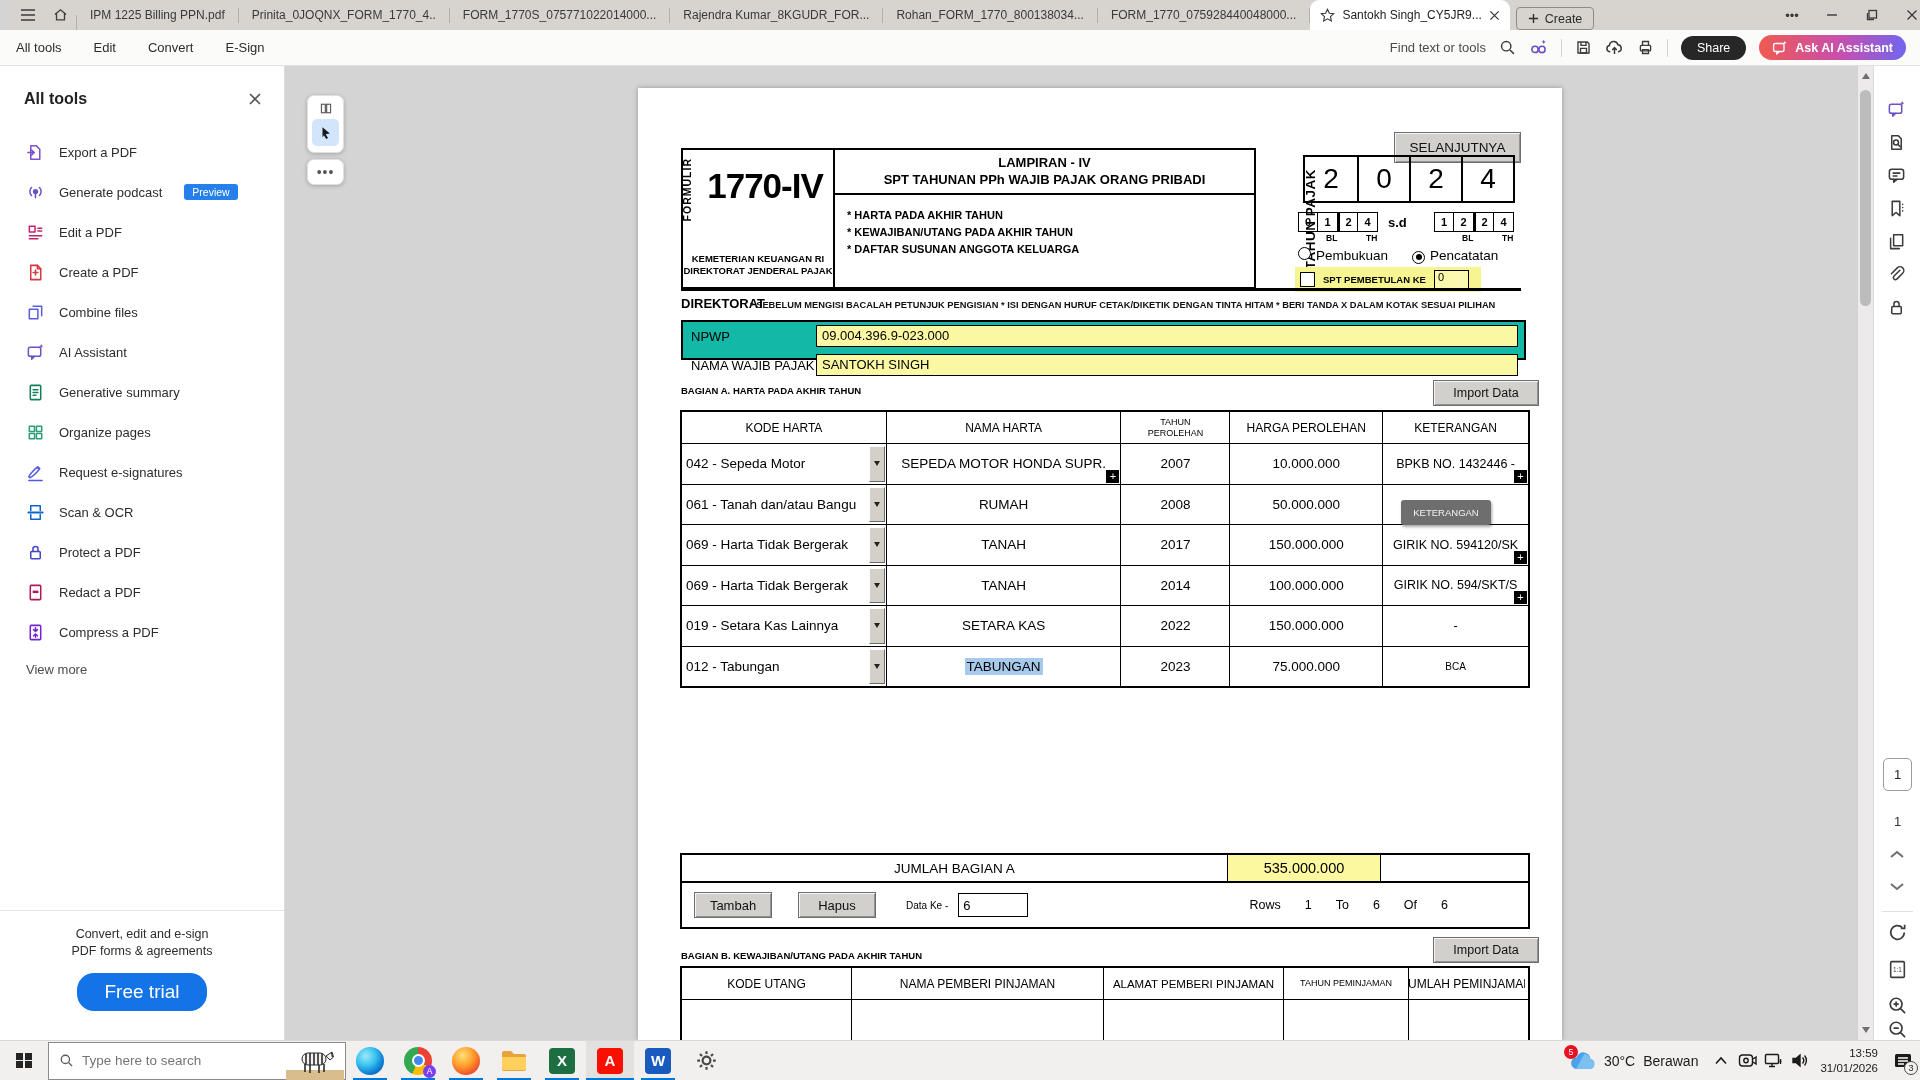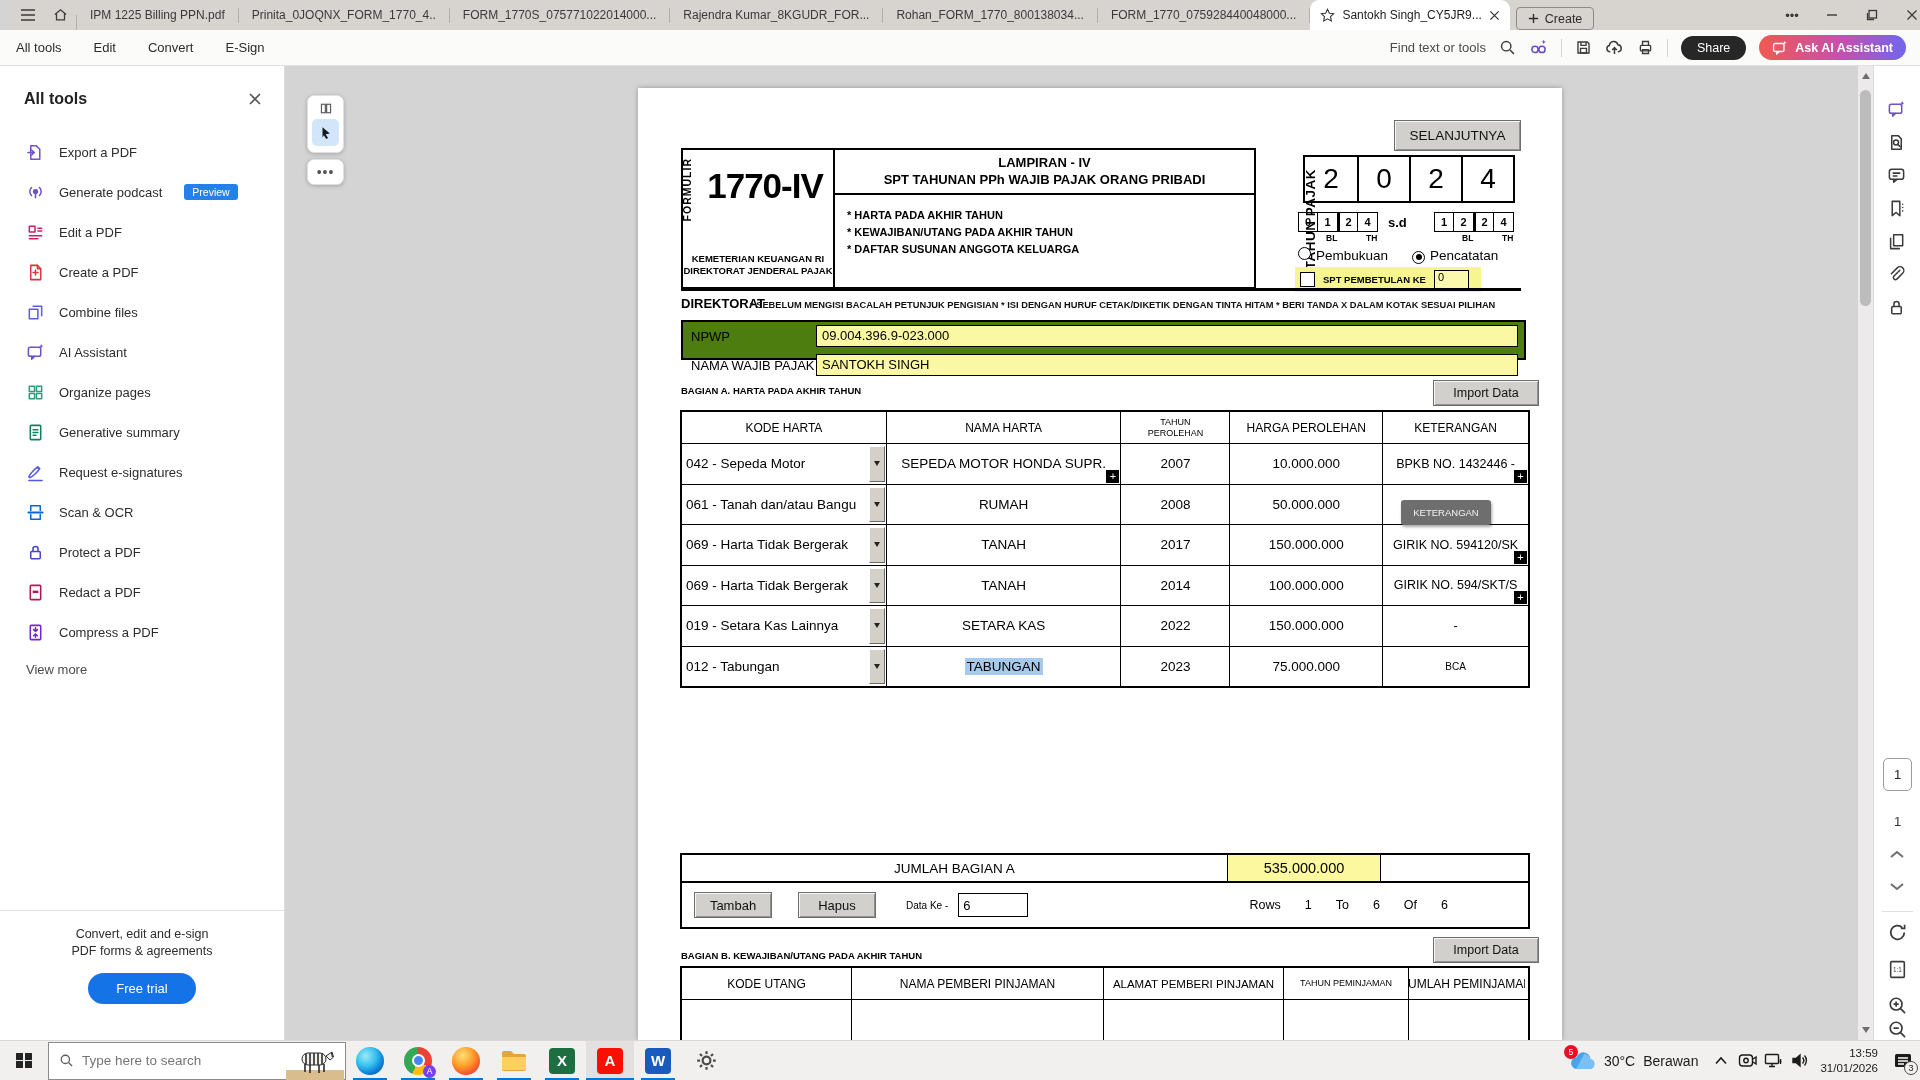--- a/index.html
+++ b/index.html
@@ -34,21 +34,21 @@
   .tp-head{display:flex;align-items:center;justify-content:space-between;padding:24px 22px 0 24px}
   .tp-title{font-size:16px;font-weight:bold;color:#222}
   .tp-close{color:#555;cursor:pointer}
   .tp-list{margin-top:24px}
   .tp-item{height:40px;display:flex;align-items:center;gap:14px;padding-left:26px;cursor:pointer}
   .tp-label{font-size:13px;color:#2c2c2c}
   .badge{background:#2680eb;color:#fff;font-size:10.5px;border-radius:3px;padding:2px 8px;margin-left:8px}
   .viewmore{display:block;margin:10px 0 0 26px;font-size:13px;color:#4b4b4b;cursor:pointer}
   .promo{position:absolute;left:0;right:0;bottom:0;height:130px;border-top:1px solid #e4e4e4;text-align:center;padding-top:15px}
   .promo-text{font-size:12.5px;color:#2c2c2c;line-height:1.35;padding:0 64px}
-  .freetrial{margin-top:13px;display:inline-block;background:#1473e6;color:#fff;font-size:13px;border:none;border-radius:17px;padding:8px 28px;cursor:pointer}
+  .freetrial{margin-top:13px;display:inline-block;background:#1473e6;color:#fff;font-size:19px;border:none;border-radius:17px;padding:8px 28px;cursor:pointer}
 
   
   .docarea{position:absolute;left:286px;top:66px;width:1587px;height:974px;background:#d4d4d4;overflow:hidden}
   .floatbox{position:absolute;left:21px;top:29px;width:37px;background:#fff;border:1px solid #e0e0e0;border-radius:7px;box-shadow:0 1px 4px rgba(0,0,0,.22);display:flex;flex-direction:column;align-items:center}
   .selectbtn{width:27px;height:27px;border-radius:5px;background:#d3e5fa;display:flex;align-items:center;justify-content:center;cursor:pointer}
   .dots3{font-size:14px;color:#555;letter-spacing:1px;cursor:pointer}
 
   .scrollbar{position:absolute;right:0;top:0;width:15px;height:974px;background:#eceaea}
   .scroll-thumb{position:absolute;left:2px;top:24px;width:11px;height:216px;background:#bdbcbc;border-radius:6px;cursor:pointer}
   .scroll-arrow{position:absolute;left:0;width:15px;height:16px;display:flex;align-items:center;justify-content:center;cursor:pointer}
@@ -82,21 +82,21 @@
   .radio{width:13px;height:13px;border:1.5px solid #000;border-radius:50%;background:#fff;display:inline-flex;align-items:center;justify-content:center}
   .radio .dot{width:6px;height:6px;border-radius:50%;background:#000}
   .radiolabel{font-size:13.5px;margin-left:5px}
   .sptrow{position:absolute;left:657px;top:179px;width:186px;height:25px;background:#f7f590;display:flex;align-items:center}
   .sptcheck{width:15px;height:15px;border:1.5px solid #000;background:#fff;margin-left:5px}
   .sptlabel{font-size:9.5px;font-weight:bold;margin-left:8px}
   .sptinput{width:35px;height:19px;border:1.5px solid #000;margin-left:8px;font-size:11px;padding-left:3px;background:#fbf9b0}
   .thickline{position:absolute;left:43px;top:200px;width:840px;height:3px;background:#000}
   .perhatian{position:absolute;left:43px;top:208px;font-size:13px;font-weight:bold}
   .perhatian-note{position:absolute;left:112px;top:212px;width:778px;font-size:9.3px;font-weight:bold;color:#111}
-  .npwpbox{position:absolute;left:43px;top:232px;width:845px;height:40px;background:#4d7c0f;border:2.5px solid #000}
+  .npwpbox{position:absolute;left:43px;top:232px;width:845px;height:40px;background:#14b8a6;border:2.5px solid #000}
   .nrow{position:absolute;left:0;width:100%;height:29px}
   .nlabel{position:absolute;left:8px;top:7px;font-size:13px}
   .nfield{position:absolute;left:133px;top:3px;width:702px;height:22px;border:1.5px solid #000;background:#fbf8a3;font-size:13px;padding:2px 0 0 5px}
   .sectlabel{position:absolute;font-size:9.5px;font-weight:bold}
   .importbtn{position:absolute;width:106px;height:26px;font-size:12.5px}
 
   .tableA{position:absolute;left:42px;top:322px;width:850px;border:2px solid #000}
   .trow{display:flex;border-top:1.5px solid #000}
   .trow:first-child{border-top:none}
   .tcell{border-left:1.5px solid #000;display:flex;align-items:center;justify-content:center;position:relative;overflow:hidden;white-space:nowrap}
@@ -341,40 +341,40 @@
         <span style="color: rgb(110, 81, 200);">
           <svg width="19" height="19" viewBox="0 0 20 20" fill="none" stroke="currentColor" stroke-width="1.6" stroke-linecap="round" stroke-linejoin="round">
             <rect x="2.5" y="4.5" width="13" height="9.5" rx="2"></rect>
             <path d="M6 14v3l3.2-3"></path>
             <path d="M16 1l.7 1.6 1.6.7-1.6.7-.7 1.6-.7-1.6-1.6-.7 1.6-.7z" fill="currentColor" stroke="none"></path>
           </svg>
         </span>
         <span class="tp-label">AI Assistant</span>
       </div>
       <div class="tp-item">
+        <span style="color: rgb(18, 128, 92);">
+          <svg width="19" height="19" viewBox="0 0 20 20" fill="none" stroke="currentColor" stroke-width="1.6" stroke-linecap="round" stroke-linejoin="round">
+            <rect x="4.5" y="2.5" width="11" height="15" rx="1"></rect>
+            <path d="M7.5 7h5M7.5 10h5M7.5 13h3"></path>
+          </svg>
+        </span>
+        <span class="tp-label">Generative summary</span>
+      </div>
+      <div class="tp-item">
         <span style="color: rgb(45, 157, 120);">
           <svg width="19" height="19" viewBox="0 0 20 20" fill="none" stroke="currentColor" stroke-width="1.6" stroke-linecap="round" stroke-linejoin="round">
             <rect x="3.5" y="3.5" width="5.5" height="5.5"></rect>
             <rect x="11" y="3.5" width="5.5" height="5.5"></rect>
             <rect x="3.5" y="11" width="5.5" height="5.5"></rect>
             <rect x="11" y="11" width="5.5" height="5.5"></rect>
           </svg>
         </span>
         <span class="tp-label">Organize pages</span>
       </div>
       <div class="tp-item">
-        <span style="color: rgb(18, 128, 92);">
-          <svg width="19" height="19" viewBox="0 0 20 20" fill="none" stroke="currentColor" stroke-width="1.6" stroke-linecap="round" stroke-linejoin="round">
-            <rect x="4.5" y="2.5" width="11" height="15" rx="1"></rect>
-            <path d="M7.5 7h5M7.5 10h5M7.5 13h3"></path>
-          </svg>
-        </span>
-        <span class="tp-label">Generative summary</span>
-      </div>
-      <div class="tp-item">
         <span style="color: rgb(82, 88, 228);">
           <svg width="19" height="19" viewBox="0 0 20 20" fill="none" stroke="currentColor" stroke-width="1.6" stroke-linecap="round" stroke-linejoin="round">
             <path d="M4 15.5c3-1 8.5-6.5 10-9l-2-2c-2.5 1.5-8 7-9 10z"></path>
             <path d="M12.5 4l2 2M3 18.5h14"></path>
           </svg>
         </span>
         <span class="tp-label">Request e-signatures</span>
       </div>
       <div class="tp-item">
         <span style="color: rgb(13, 102, 208);">
@@ -432,21 +432,21 @@
           <path d="M5 2.5l10.5 9-6 .9 3.4 5.4-2.6 1.6-3.4-5.5L5 17z" fill="#16191d"></path>
         </svg>
     </div>
   </div>
   <div class="floatbox" style="top:93px;height:26px;justify-content:center">
     <span class="dots3">•••</span>
   </div>
 
   <div class="page">
 
-    <div class="fbtn" style="position:absolute;left:756px;top:32px;width:127px;height:31px;font-size:13.5px">SELANJUTNYA</div>
+    <div class="fbtn" style="position:absolute;left:756px;top:44px;width:127px;height:31px;font-size:13.5px">SELANJUTNYA</div>
 
     <div class="hdrbox">
       <div class="hdr-left">
         <div class="formulir-vert">FORMULIR</div>
         <div class="formnum">1770-IV</div>
         <div class="ministry">
           <div>KEMETERIAN KEUANGAN RI</div>
           <div>DIREKTORAT JENDERAL PAJAK</div>
         </div>
       </div>

